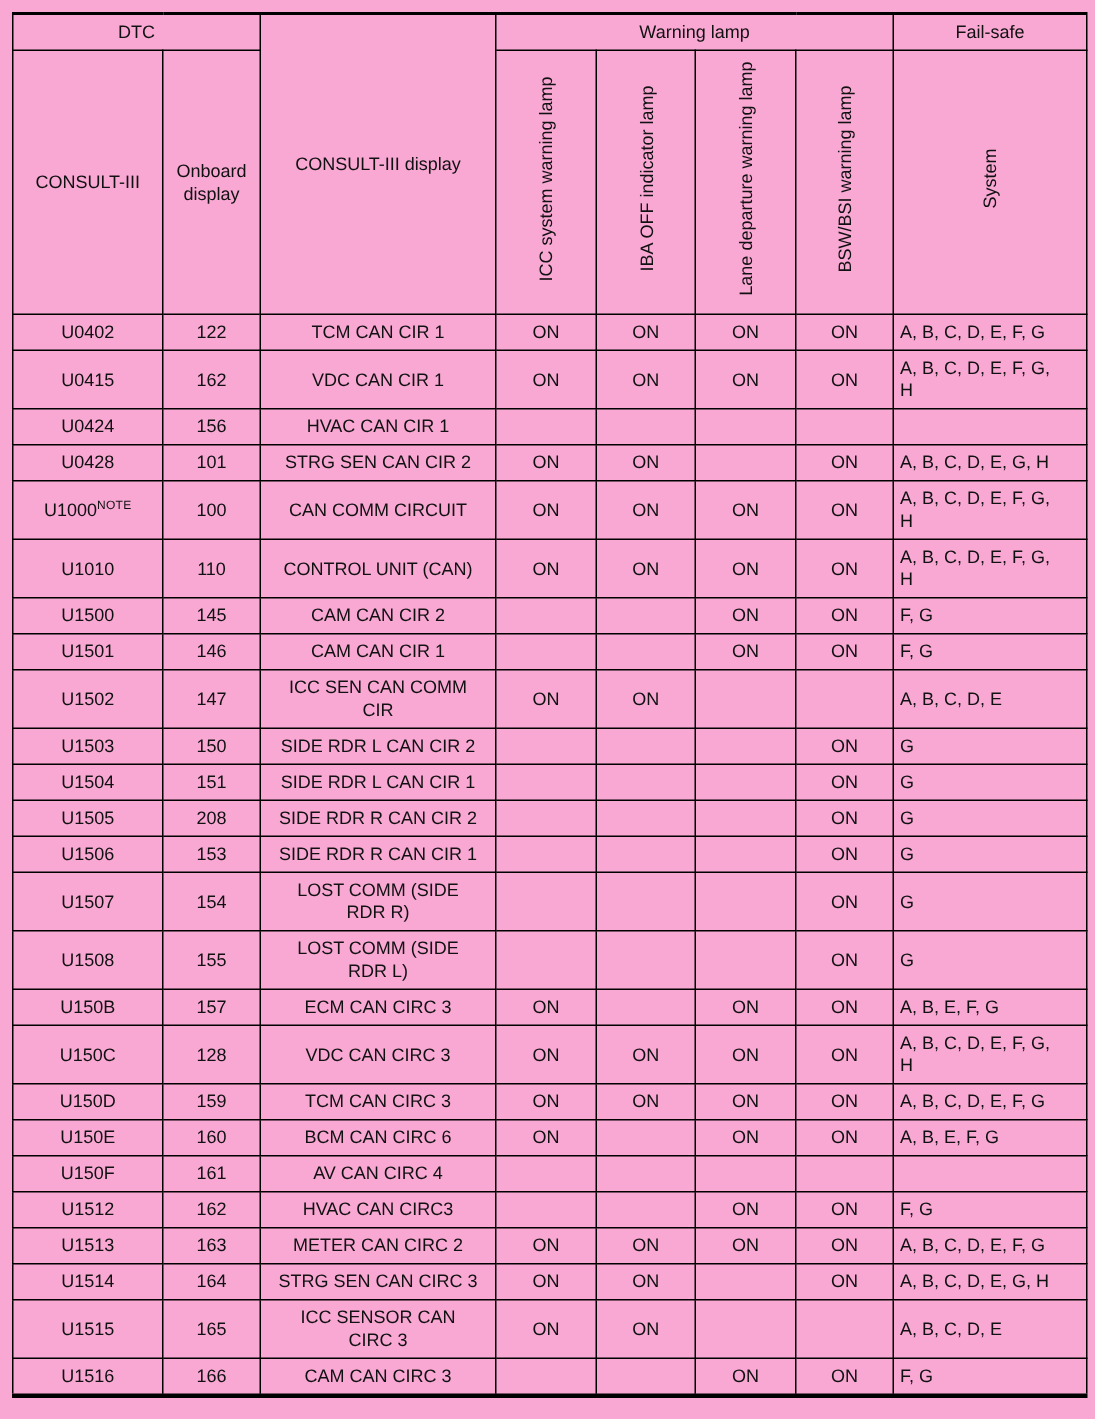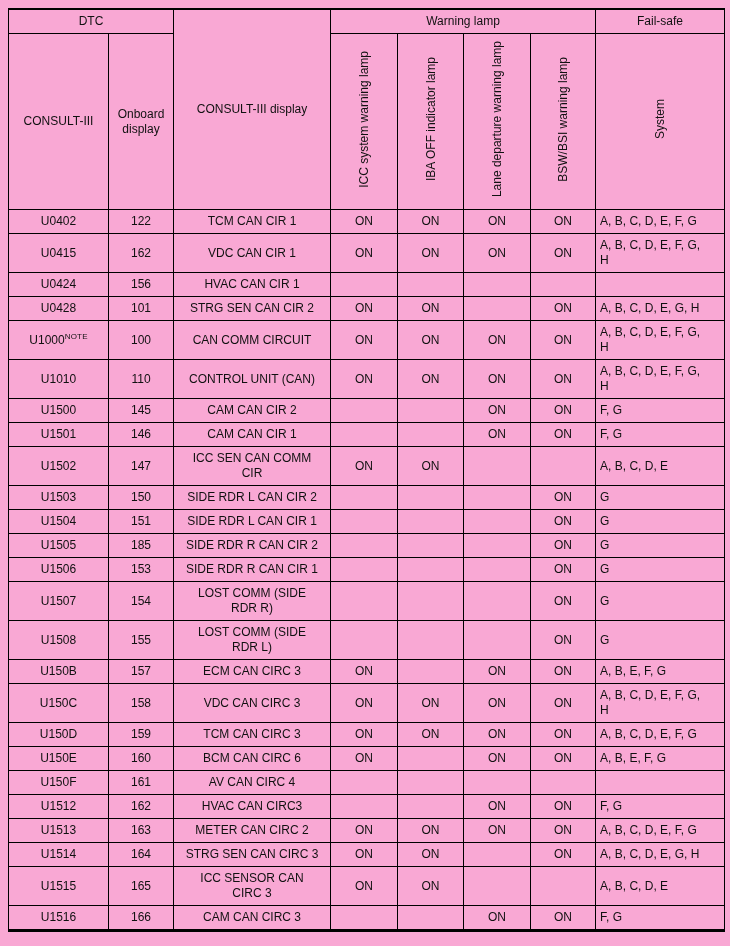--- a/index.html
+++ b/index.html
@@ -222,21 +222,21 @@
       <td class="disp">SIDE RDR L CAN CIR 1</td>
       <td></td>
       <td></td>
       <td></td>
       <td>ON</td>
       <td class="failsafe">G</td>
     </tr>
 
     <tr>
       <td><span>U1505</span><sup class="note"></sup></td>
-      <td>185</td>
+      <td>208</td>
       <td class="disp">SIDE RDR R CAN CIR 2</td>
       <td></td>
       <td></td>
       <td></td>
       <td>ON</td>
       <td class="failsafe">G</td>
     </tr>
 
     <tr>
       <td><span>U1506</span><sup class="note"></sup></td>
@@ -279,21 +279,21 @@
       <td class="disp">ECM CAN CIRC 3</td>
       <td>ON</td>
       <td></td>
       <td>ON</td>
       <td>ON</td>
       <td class="failsafe">A, B, E, F, G</td>
     </tr>
 
     <tr>
       <td><span>U150C</span><sup class="note"></sup></td>
-      <td>158</td>
+      <td>128</td>
       <td class="disp">VDC CAN CIRC 3</td>
       <td>ON</td>
       <td>ON</td>
       <td>ON</td>
       <td>ON</td>
       <td class="failsafe">A, B, C, D, E, F, G,
 H</td>
     </tr>
 
     <tr>

